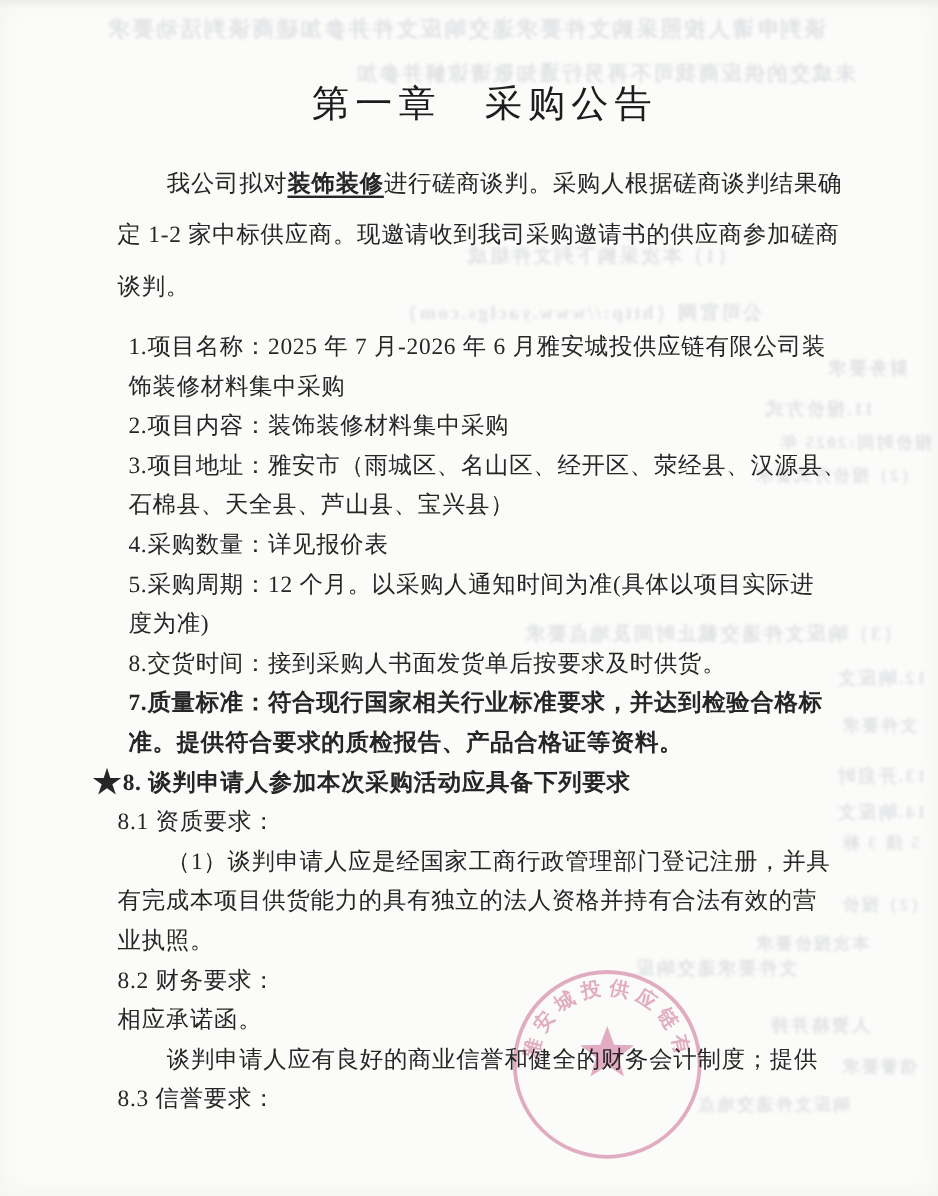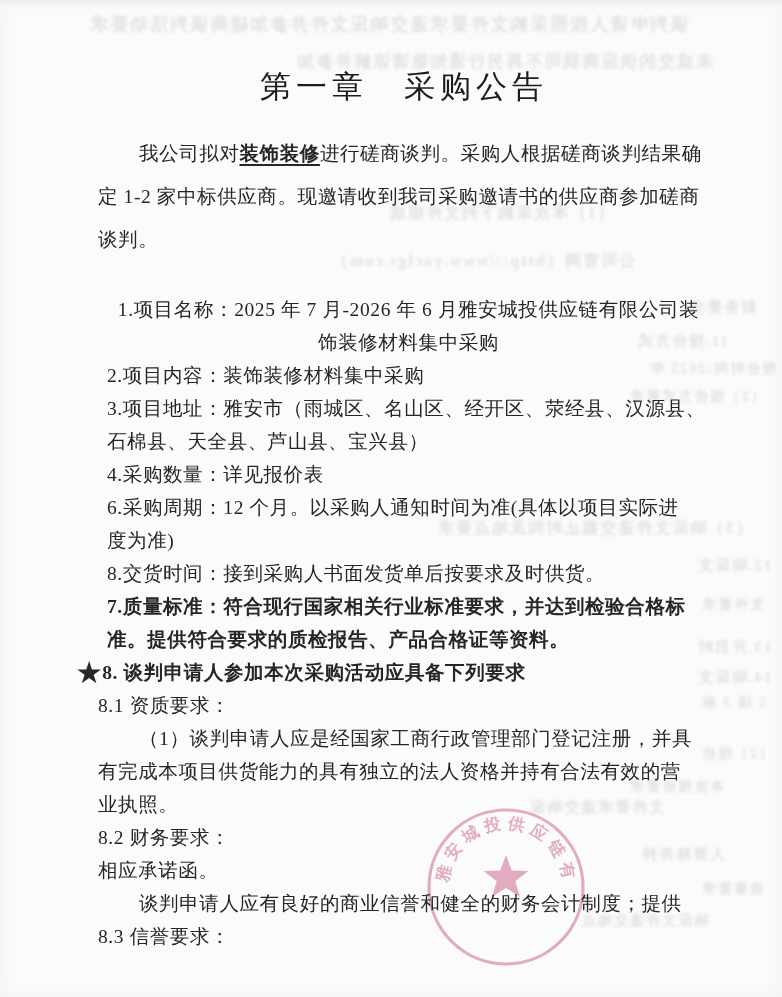--- a/index.html
+++ b/index.html
@@ -121,36 +121,36 @@
   </svg>
 
   <div class="content">
     <div class="page-title">第一章　采购公告</div>
     <div class="doc-body">
         <div class="block lh-lg">
           <div class="line ind2"><span>我公司拟对</span><span class="bu">装饰装修</span><span>进行磋商谈判。采购人根据磋商谈判结果确</span></div>
           <div class="line ind0"><span>定 1-2 家中标供应商。现邀请收到我司采购邀请书的供应商参加磋商</span></div>
           <div class="line ind0"><span>谈判。</span></div>
         </div>
-        <div class="block" style="margin-top: 32px; text-align: center;">
+        <div class="block" style="margin-top: 12px;">
           <div class="line ind1"><span>1.项目名称：2025 年 7 月-2026 年 6 月雅安城投供应链有限公司装</span></div>
           <div class="line ind1"><span>饰装修材料集中采购</span></div>
         </div>
         <div class="block">
           <div class="line ind1"><span>2.项目内容：装饰装修材料集中采购</span></div>
         </div>
         <div class="block">
           <div class="line ind1"><span>3.项目地址：雅安市（雨城区、名山区、经开区、荥经县、汉源县、</span></div>
           <div class="line ind1"><span>石棉县、天全县、芦山县、宝兴县）</span></div>
         </div>
         <div class="block">
           <div class="line ind1"><span>4.采购数量：详见报价表</span></div>
         </div>
         <div class="block">
-          <div class="line ind1"><span>6.采购周期：12 个月。以采购人通知时间为准(具体以项目实际进</span></div>
+          <div class="line ind1"><span>5.采购周期：12 个月。以采购人通知时间为准(具体以项目实际进</span></div>
           <div class="line ind1"><span>度为准)</span></div>
         </div>
         <div class="block">
           <div class="line ind1"><span>8.交货时间：接到采购人书面发货单后按要求及时供货。</span></div>
         </div>
         <div class="block">
           <div class="line ind1"><span class="b">7.质量标准：符合现行国家相关行业标准要求，并达到检验合格标</span></div>
           <div class="line ind1"><span class="b">准。提供符合要求的质检报告、产品合格证等资料。</span></div>
         </div>
         <div class="block">

